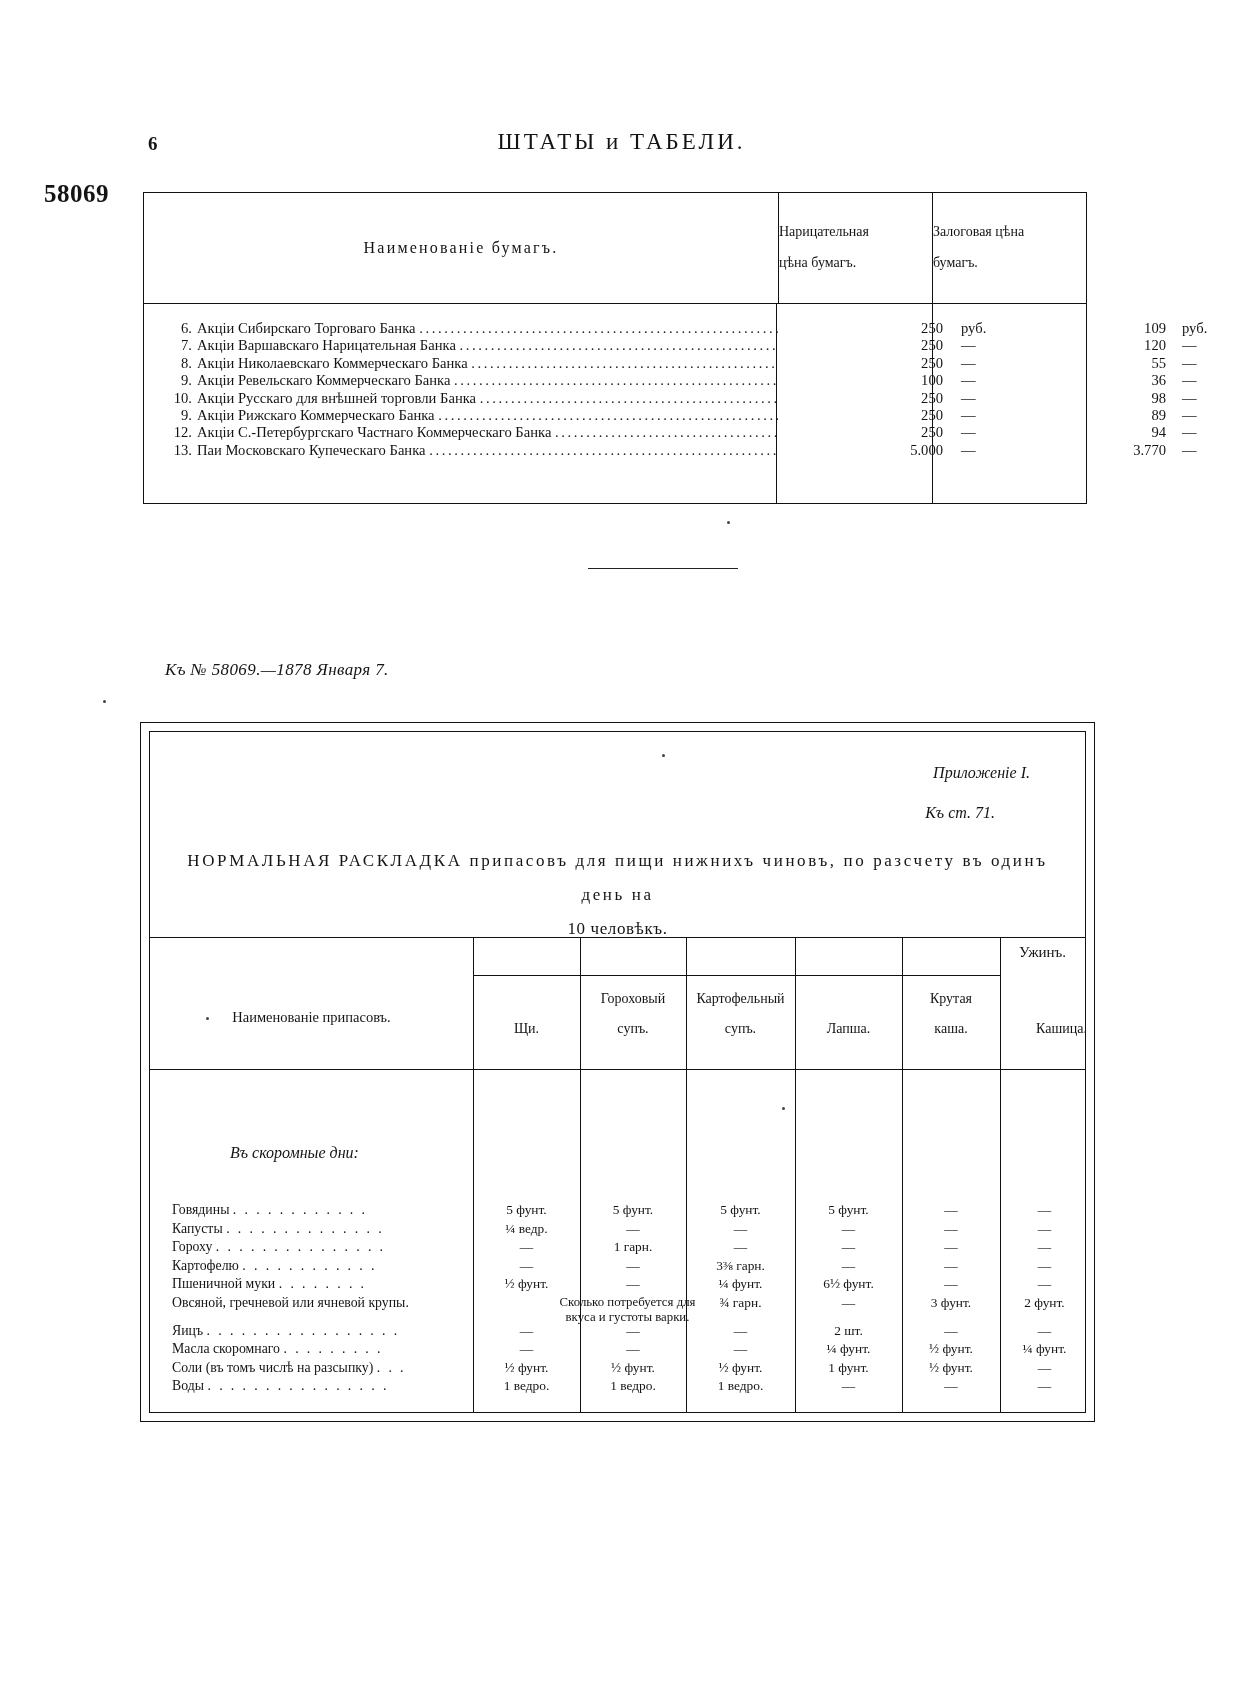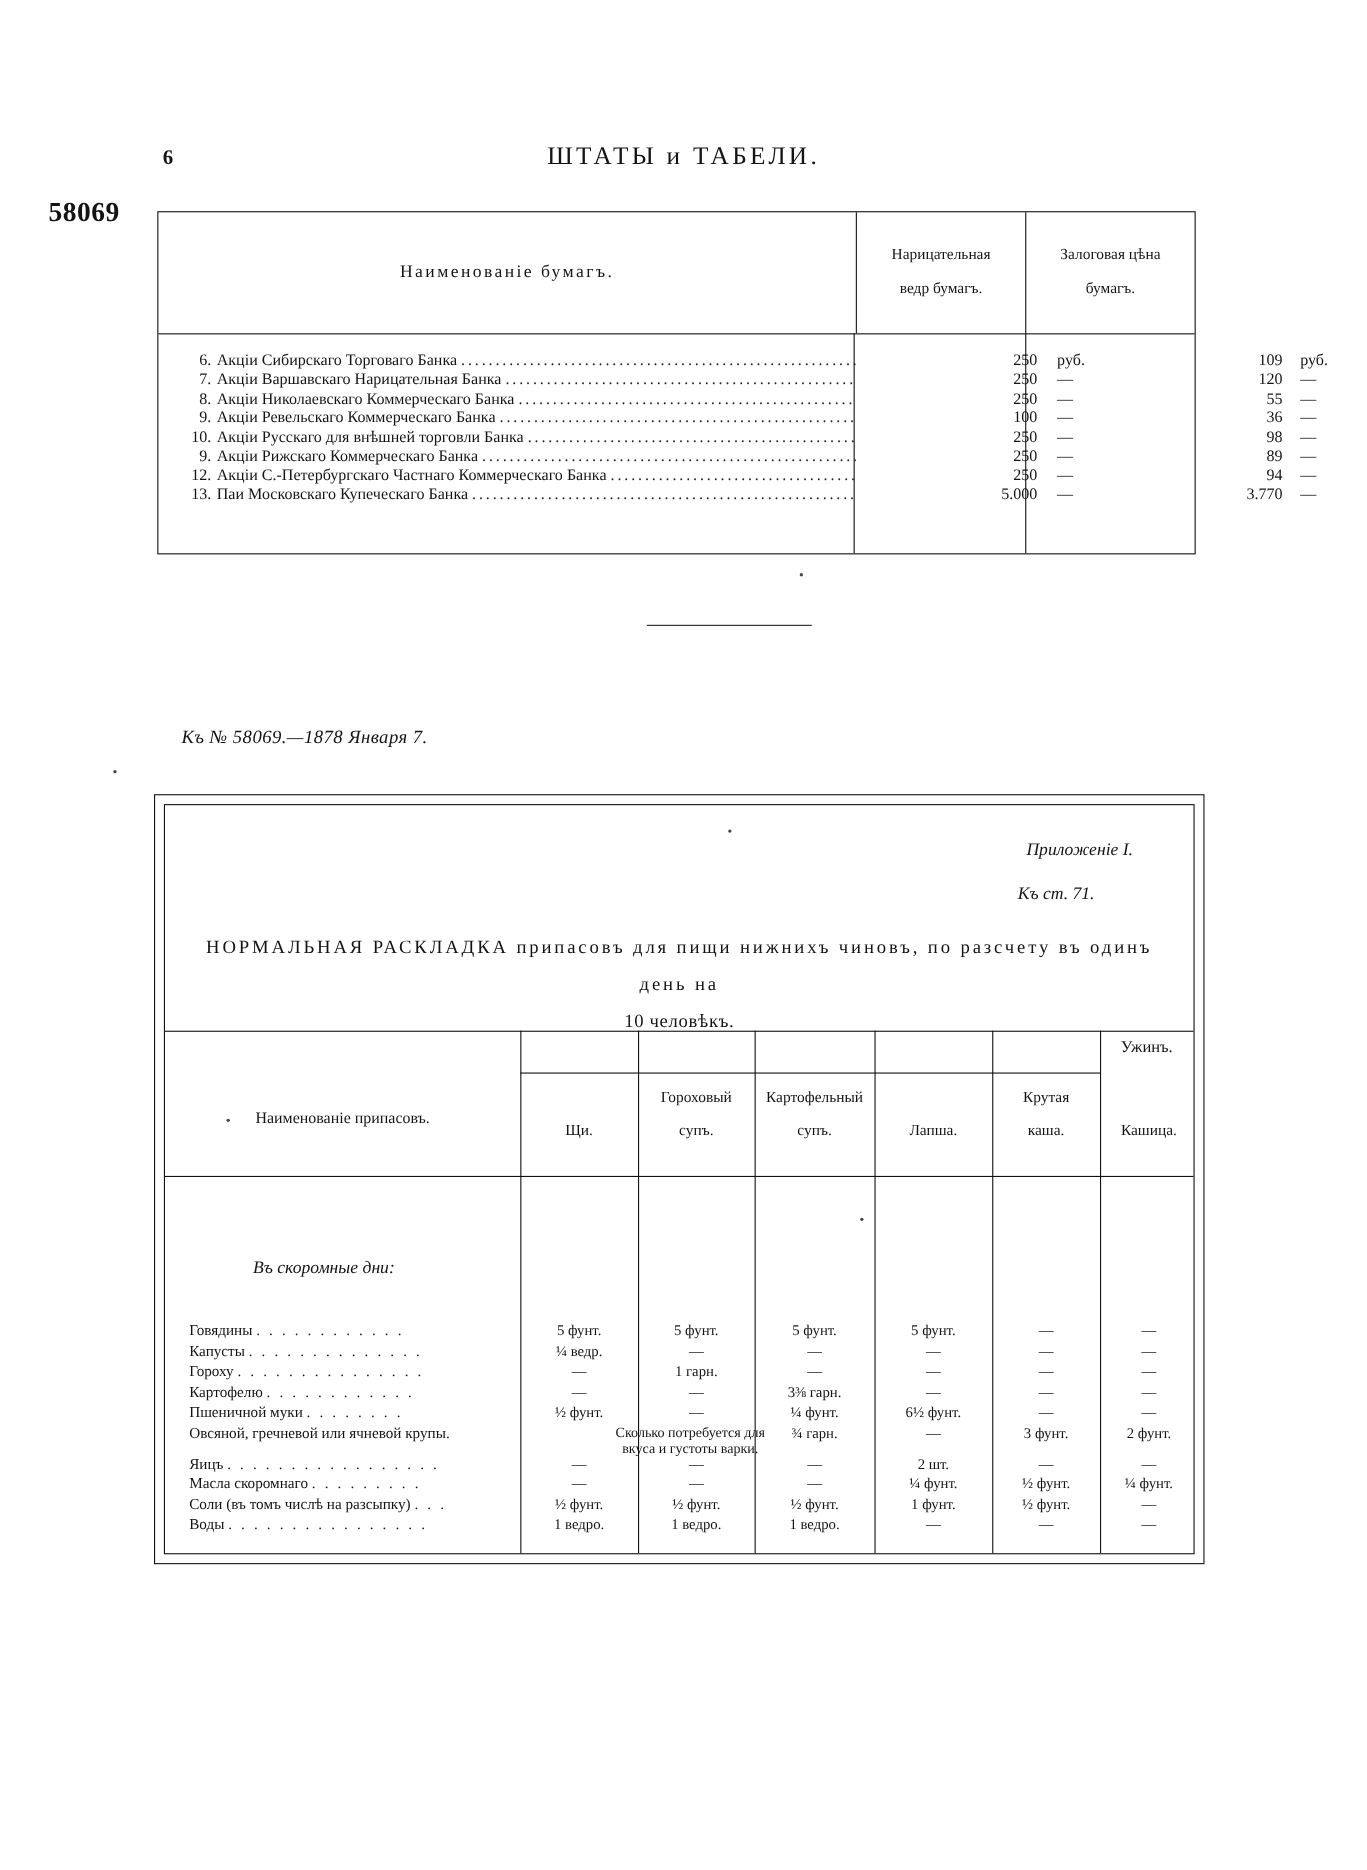--- a/index.html
+++ b/index.html
@@ -68,21 +68,20 @@
     align-items: center;
     justify-content: center;
     border-right: 1.6px solid #111;
     font-size: 16px;
     letter-spacing: 2.2px;
   }
   .t1-c2, .t1-c3 {
     flex: 1;
     display: flex;
     flex-direction: column;
-    align-items: center;
     justify-content: center;
     font-size: 14px;
     line-height: 2.2;
   }
   .t1-c2 { border-right: 1.6px solid #111; }
   .t1-body {
     padding: 16px 0 28px 0;
     min-height: 155px;
   }
   .t1-row {
@@ -256,21 +255,21 @@
     text-align: center;
     font-size: 14px;
     line-height: 30px;
   }
   .colhead.h0 { left: 0; width: 323px; top: 270px; font-size: 14.5px; }
   .colhead.h1 { left: 323px; width: 107px; top: 282px; }
   .colhead.h2 { left: 430px; width: 106px; }
   .colhead.h3 { left: 536px; width: 109px; }
   .colhead.h4 { left: 645px; width: 107px; top: 282px; }
   .colhead.h5 { left: 752px; width: 98px; }
-  .colhead.h6 { left: 850px; width: 89px; top: 282px; }
+  .colhead.h6 { left: 850px; width: 89px; top: 282px; padding-left: 17px; }
 
   .section-label {
     position: absolute;
     left: 80px;
     top: 412px;
     font-style: italic;
     font-size: 16px;
   }
 
   .t2-body {
@@ -327,21 +326,21 @@
 
   <div class="page-num">6</div>
   <div class="page-head">ШТАТЫ и ТАБЕЛИ.</div>
   <div class="doc-number">58069</div>
 
   <div class="table1">
     <div class="t1-head">
       <div class="t1-c1">Наименованіе бумагъ.</div>
       <div class="t1-c2">
         <span>Нарицательная</span>
-        <span>ведр бумагъ.</span>
+        <span>цѣна бумагъ.</span>
       </div>
       <div class="t1-c3">
         <span>Залоговая цѣна</span>
         <span>бумагъ.</span>
       </div>
     </div>
     <div class="t1-vline a"></div>
     <div class="t1-vline b"></div>
     <div class="t1-body" id="t1-body">
         <div class="t1-row">

